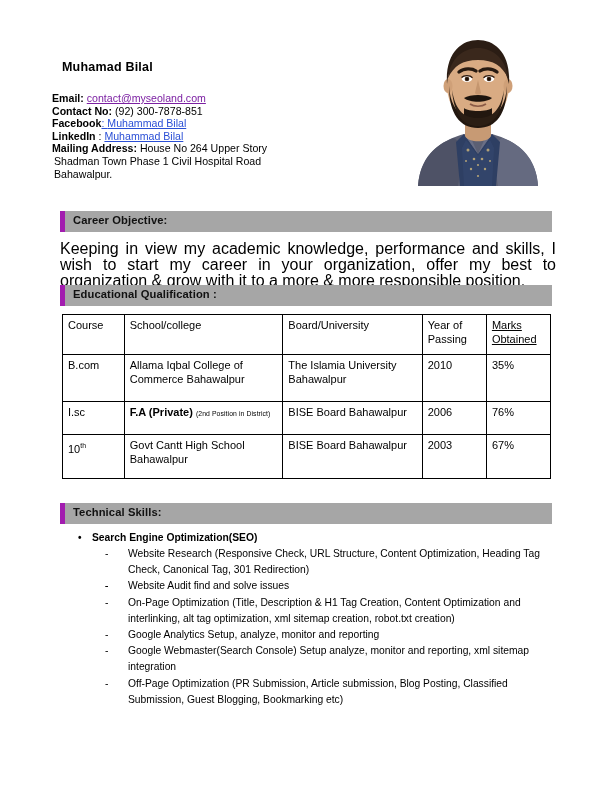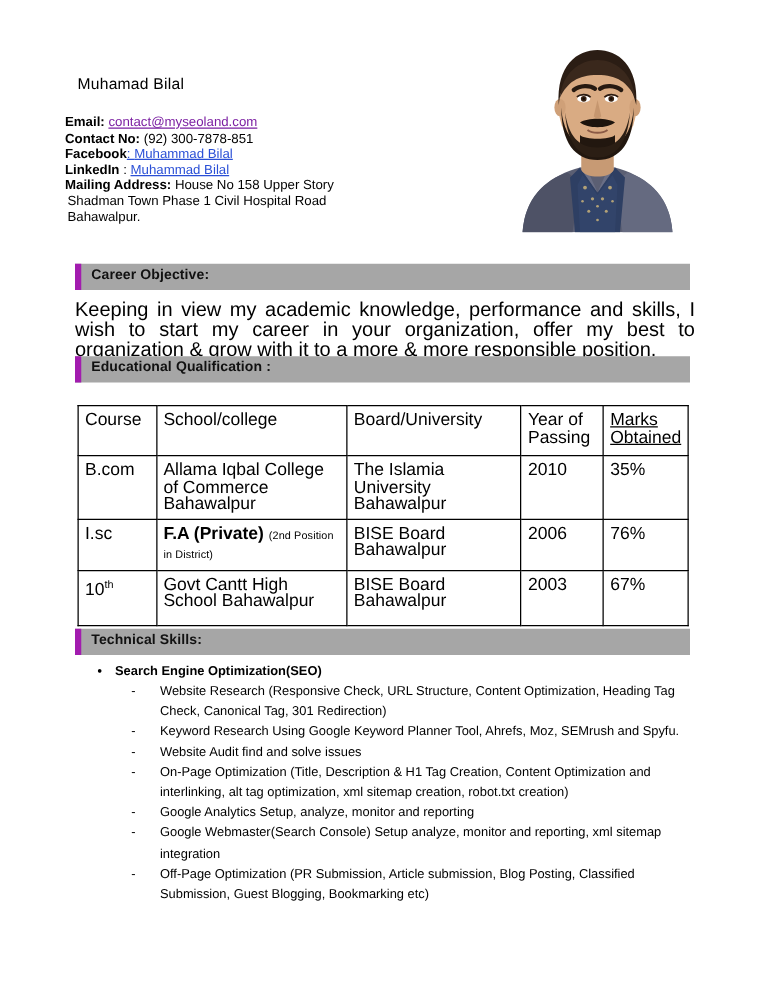--- a/index.html
+++ b/index.html
@@ -29,21 +29,21 @@
     position: absolute;
     left: 0; top: 0;
     width: 612px;
     height: 205px;
   }
   .name {
     position: absolute;
     left: 62px;
     top: 60px;
     font-size: 12.5px;
-    font-weight: normal;
+    font-weight: bold;
     letter-spacing: 0.2px;
   }
   .contact-block {
     position: absolute;
     left: 52px;
     top: 92px;
     width: 320px;
     font-size: 10.6px;
     line-height: 12.6px;
   }
@@ -109,24 +109,24 @@
     width: 496px;
     font-size: 16px;
     line-height: 16px;
     text-align: justify;
   }
 
   
   .edu-table {
     position: absolute;
     left: 62px;
-    top: 324px;
+    top: 314px;
     width: 489px;
     border-collapse: collapse;
-    font-size: 14px;
+    font-size: 11px;
   }
   .edu-table td, .edu-table th {
     border: 1px solid #000000;
     padding: 4px 5px 5px 5px;
     vertical-align: top;
     text-align: left;
     font-weight: normal;
     line-height: 13.5px;
   }
   .edu-table .c-course   { width: 56px; }
@@ -208,21 +208,21 @@
       <div class="contact-line">
         <span class="lbl">Facebook</span><span class="link-blue">: </span><span class="link-blue">Muhammad Bilal</span>
       </div>
 
       <div class="contact-line">
         <span class="lbl">LinkedIn</span><span class="sep"> : </span><span class="link-blue">Muhammad Bilal</span>
       </div>
 
       <div class="contact-line">
         <span class="lbl">Mailing Address:</span>
-        <span>House No 158 Upper Story</span>
+        <span>House No 264 Upper Story</span>
       </div>
       <div class="addr-line">Shadman Town Phase 1 Civil Hospital Road</div>
       <div class="addr-line">Bahawalpur.</div>
     </div>
 
     <div class="photo">
       <svg width="152" height="158" viewBox="0 0 152 158" xmlns="http://www.w3.org/2000/svg">
         <rect x="0" y="0" width="152" height="158" fill="#ffffff"></rect>
 
         <path d="M16 158 C18 126, 40 112, 62 106 L90 106 C112 112, 134 126, 136 158 Z" fill="#5b5f73"></path>
@@ -333,21 +333,21 @@
   </div>
 
   <div class="skills">
     <div class="skill-group">
       <div class="group-title">
         <span class="dot">•</span>
         <span>Search Engine Optimization(SEO)</span>
       </div>
       <ul class="sub-list">
         <li class="sub-item"><span class="dash">-</span><span>Website Research (Responsive Check, URL Structure, Content Optimization, Heading Tag Check, Canonical Tag, 301 Redirection)</span></li>
-        <li class="sub-item"><span class="dash">-</span><span>Keyword Research Using Google Keyword Planner Tool, Ahrefs, Moz, SEMrush and Spyfu.</span></li>
+        <li class="sub-item"><span class="dash">-</span></li>
         <li class="sub-item"><span class="dash">-</span><span>Website Audit find and solve issues</span></li>
         <li class="sub-item"><span class="dash">-</span><span>On-Page Optimization (Title, Description &amp; H1 Tag Creation, Content Optimization and interlinking, alt tag optimization, xml sitemap creation, robot.txt creation)</span></li>
         <li class="sub-item"><span class="dash">-</span><span>Google Analytics Setup, analyze, monitor and reporting</span></li>
         <li class="sub-item"><span class="dash">-</span><span>Google Webmaster(Search Console) Setup analyze, monitor and reporting, xml sitemap integration</span></li>
         <li class="sub-item"><span class="dash">-</span><span>Off-Page Optimization (PR Submission, Article submission, Blog Posting, Classified Submission, Guest Blogging, Bookmarking etc)</span></li>
       </ul>
     </div>
   </div>
 
 </div>

